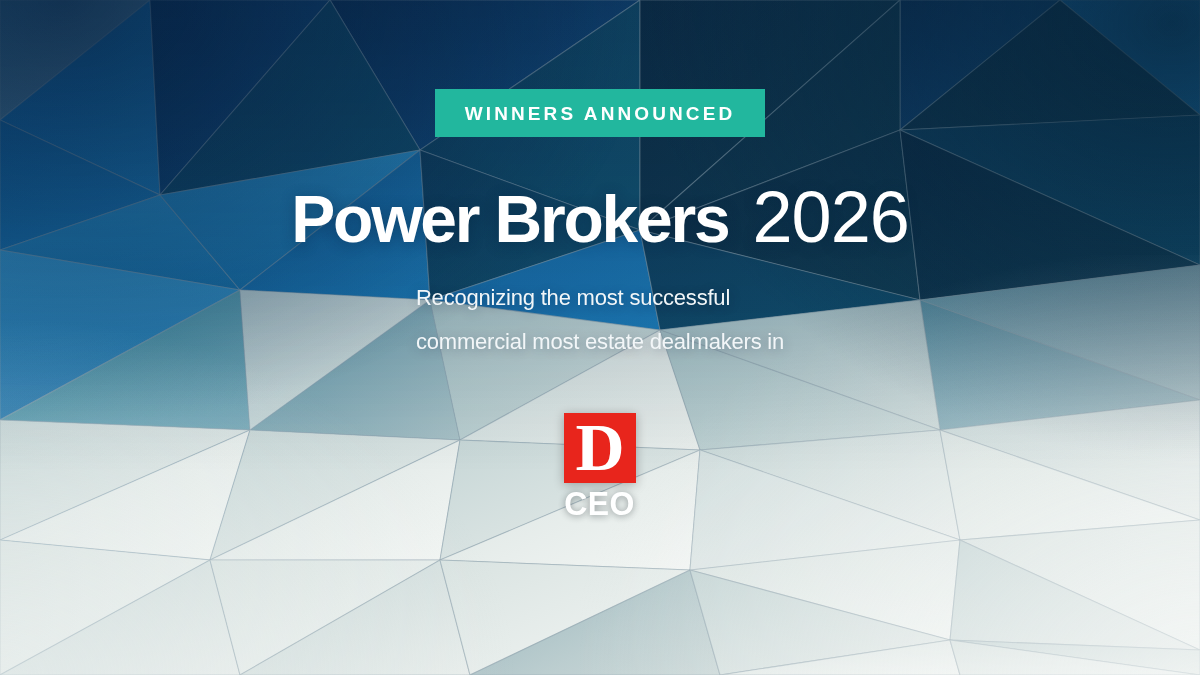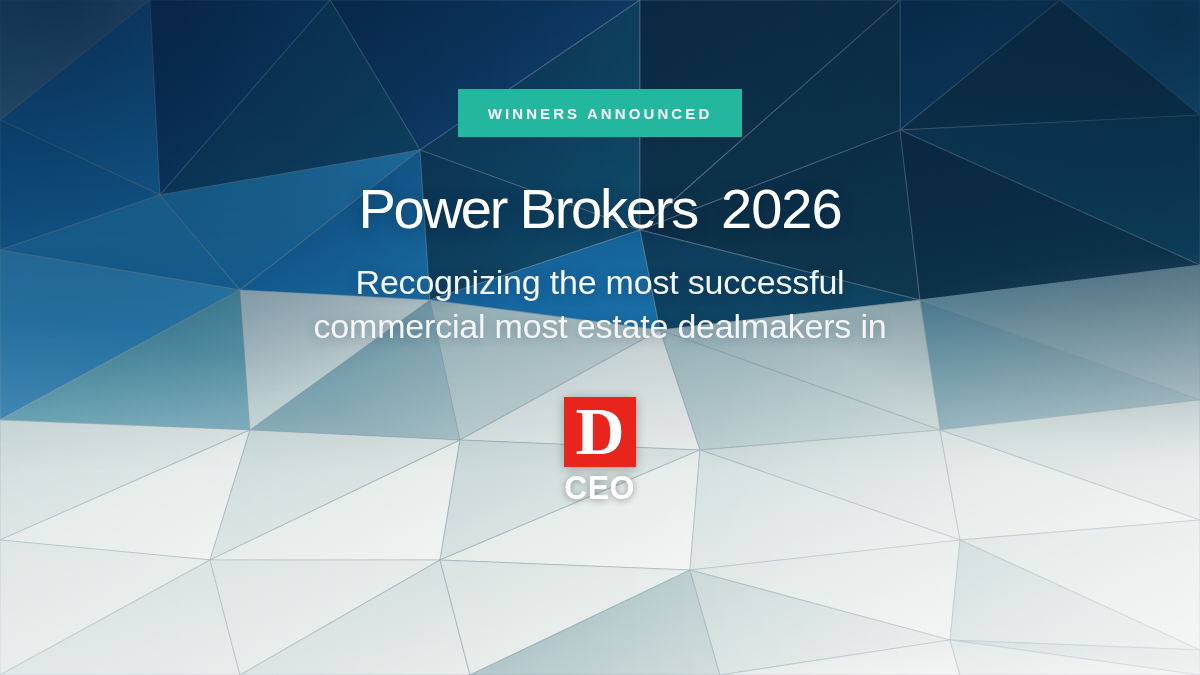--- a/index.html
+++ b/index.html
@@ -60,53 +60,52 @@
     z-index:5;
   }
 
   .badge {
     margin-top:89px;
     height:48px;
     padding:0 30px;
     display:flex; align-items:center; justify-content:center;
     background:#22b79e;
     color:#ffffff;
-    font-size:15px;
+    font-size:19px;
     font-weight:bold;
     letter-spacing:3.1px;
     line-height:1;
     white-space:nowrap;
   }
 
   .headline {
     margin-top:44px;
     color:#ffffff;
     line-height:1;
     white-space:nowrap;
     text-shadow:0 2px 14px rgba(6,30,55,.34);
   }
   .headline .hl-bold {
-    font-size:56px;
-    font-weight:normal;
+    font-size:66px;
+    font-weight:bold;
     letter-spacing:-2.2px;
   }
   .headline .hl-light {
-    font-size:56px;
+    font-size:72px;
     font-weight:300;
     letter-spacing:-1px;
     margin-left:24px;
   }
 
   .subtitle {
     margin-top:23px;
     color:#f2f6f8;
-    font-size:34px;
+    font-size:22px;
     font-weight:400;
     line-height:44px;
-    text-align:center;
     letter-spacing:-0.2px;
     text-shadow:0 2px 12px rgba(10,40,65,.30);
   }
 
   
   .logo {
     margin-top:49px;
     display:flex; flex-direction:column; align-items:center;
   }
   .logo-mark {

